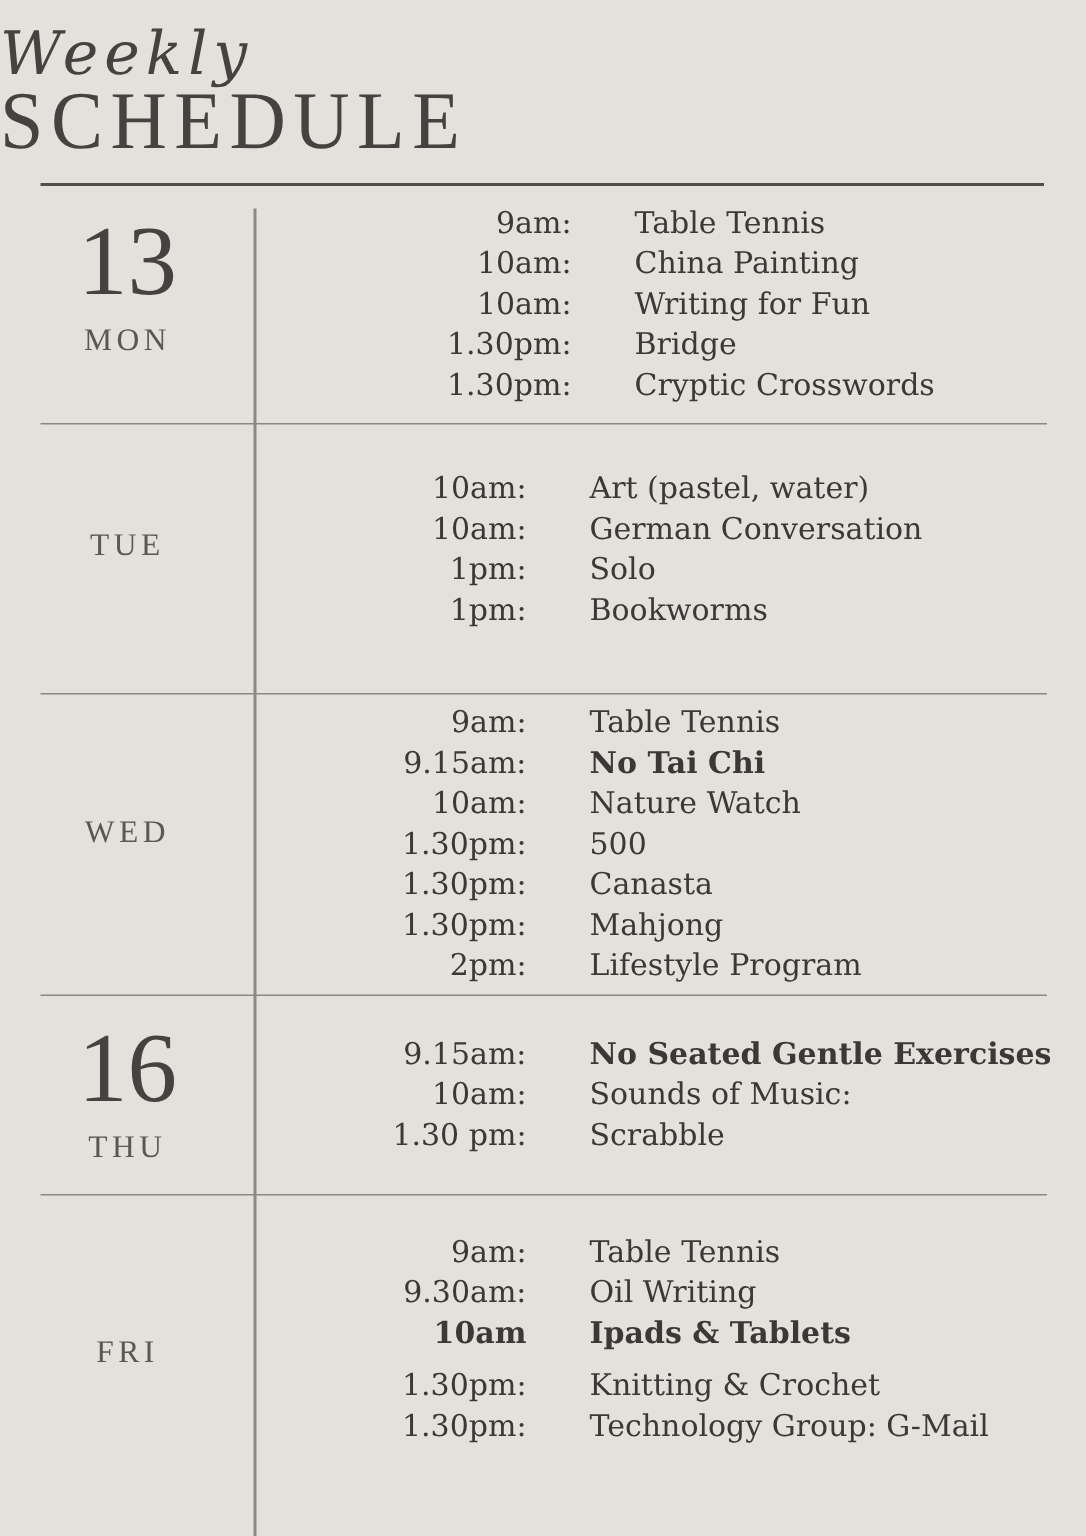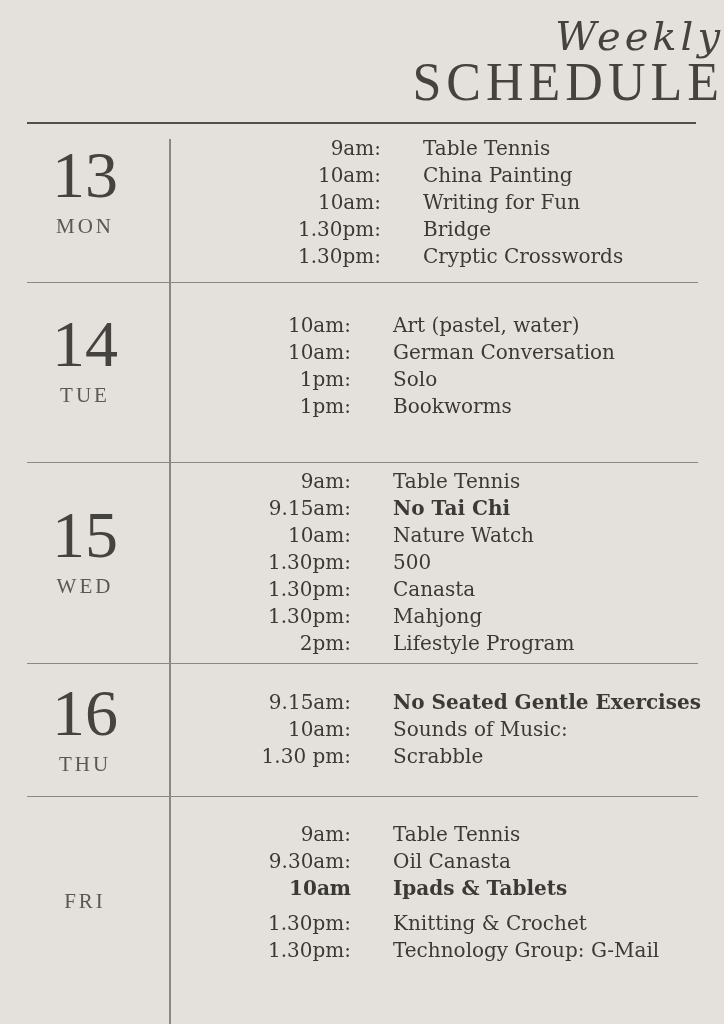--- a/index.html
+++ b/index.html
@@ -5,21 +5,21 @@
   html,body{margin:0;padding:0;}
   .page{
     position:relative;
     width:724px;height:1024px;
     background:#e4e0db;
     font-family:"DejaVu Serif", serif;
     color:#3b3936;
     overflow:hidden;
   }
   
-  .header{position:absolute;top:0;left:0;right:0;height:122px;text-align:right;}
+  .header{position:absolute;top:0;left:0;right:0;height:122px;text-align:left;}
   .title-script{
     display:block;margin-top:14px;
     font-family:"DejaVu Serif", serif;
     font-style:italic;font-size:40px;line-height:44px;
     letter-spacing:4px;color:#45433f;
   }
   .title-main{
     display:block;margin-top:-4px;
     font-family:"Liberation Serif", serif;
     font-size:52px;line-height:56px;font-weight:400;
@@ -115,21 +115,20 @@
         <div class="event-row">
           <span class="event-time">1.30pm:</span>
           <span class="event-activity">Cryptic Crosswords</span>
         </div>
       </div>
       <div class="section-rule"></div>
     </div>
 
     <div class="day-section sec-tue">
       <div class="day-col">
-        <div class="day-number">14</div>
         <div class="day-label">TUE</div>
       </div>
       <div class="events-col">
         <div class="event-row">
           <span class="event-time">10am:</span>
           <span class="event-activity">Art (pastel, water)</span>
         </div>
         <div class="event-row">
           <span class="event-time">10am:</span>
           <span class="event-activity">German Conversation</span>
@@ -141,21 +140,20 @@
         <div class="event-row">
           <span class="event-time">1pm:</span>
           <span class="event-activity">Bookworms</span>
         </div>
       </div>
       <div class="section-rule"></div>
     </div>
 
     <div class="day-section sec-wed">
       <div class="day-col">
-        <div class="day-number">15</div>
         <div class="day-label">WED</div>
       </div>
       <div class="events-col">
         <div class="event-row">
           <span class="event-time">9am:</span>
           <span class="event-activity">Table Tennis</span>
         </div>
         <div class="event-row">
           <span class="event-time">9.15am:</span>
           <span class="event-activity b">No Tai Chi</span>
@@ -210,21 +208,21 @@
       <div class="day-col">
         <div class="day-label">FRI</div>
       </div>
       <div class="events-col">
         <div class="event-row">
           <span class="event-time">9am:</span>
           <span class="event-activity">Table Tennis</span>
         </div>
         <div class="event-row">
           <span class="event-time">9.30am:</span>
-          <span class="event-activity">Oil Canasta</span>
+          <span class="event-activity">Oil Writing</span>
         </div>
         <div class="event-row">
           <span class="event-time b">10am</span>
           <span class="event-activity b">Ipads &amp; Tablets</span>
         </div>
         <div class="event-row gap-above">
           <span class="event-time">1.30pm:</span>
           <span class="event-activity">Knitting &amp; Crochet</span>
         </div>
         <div class="event-row">

